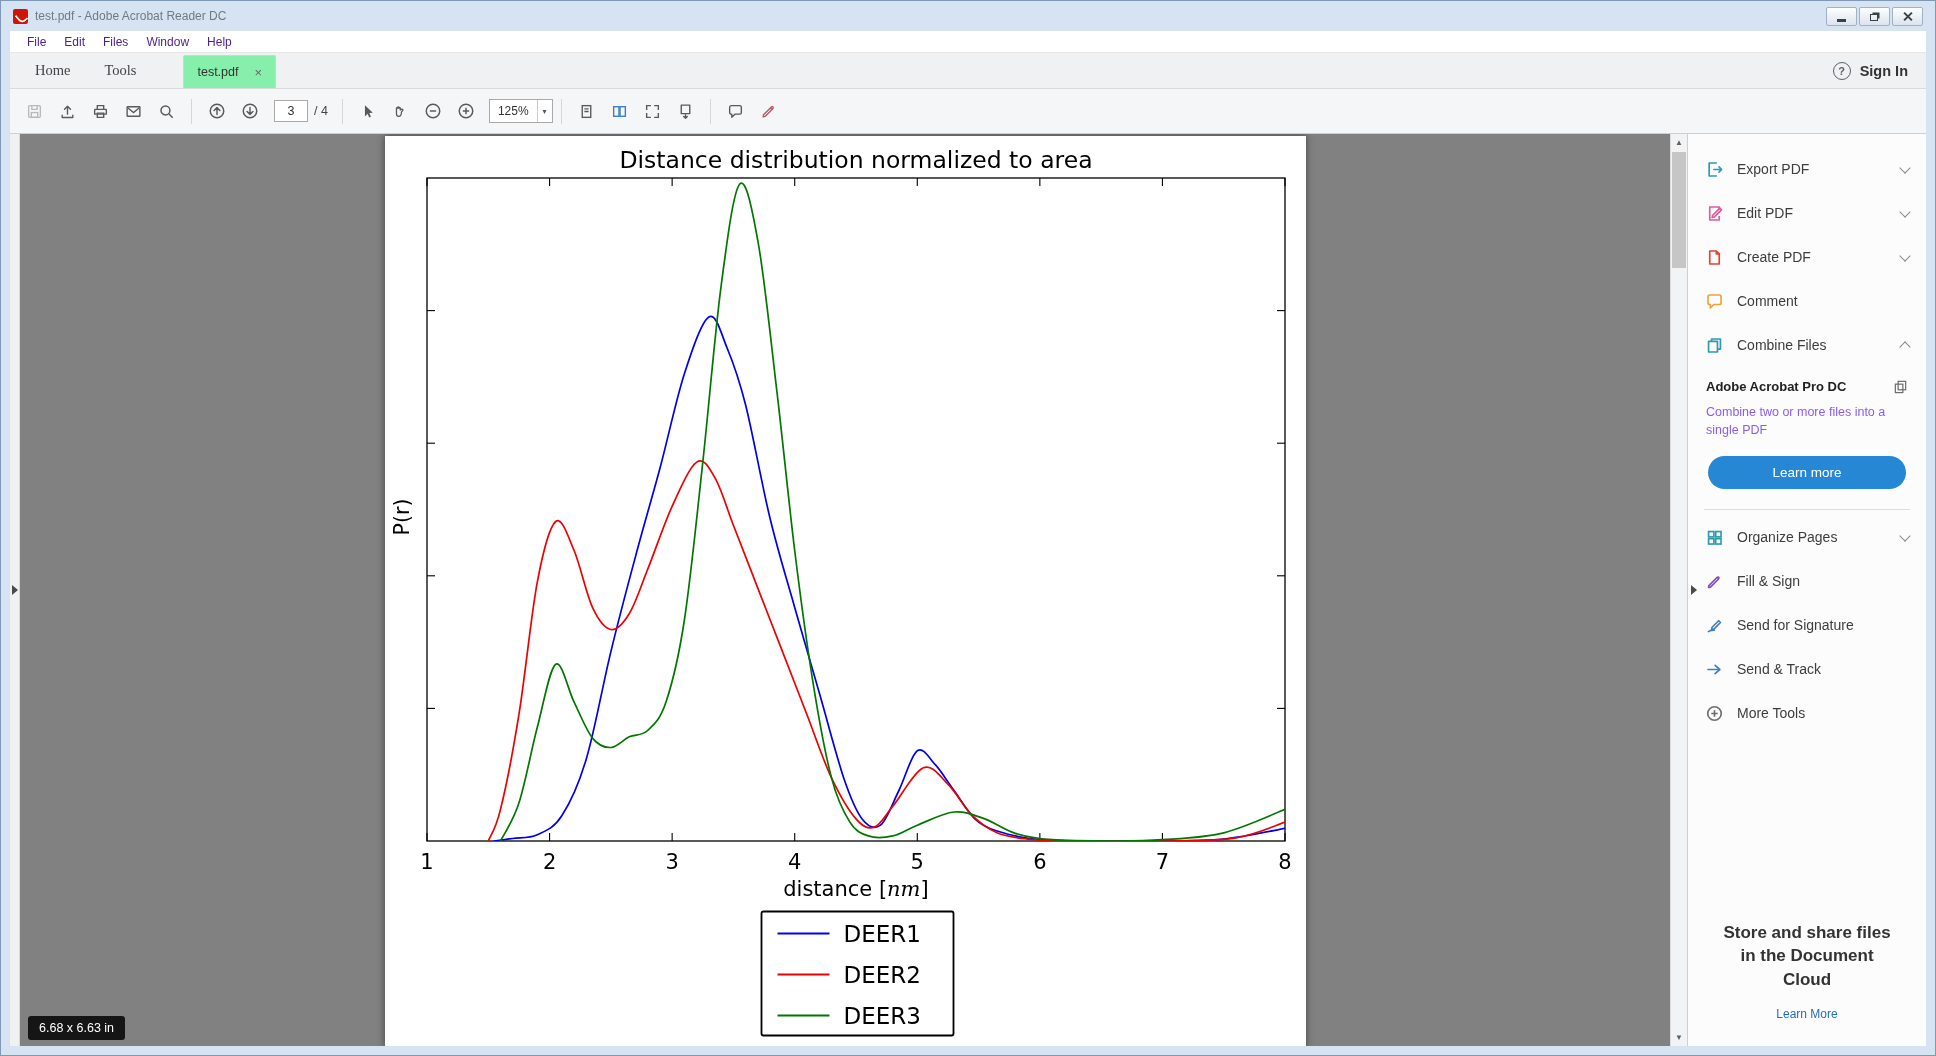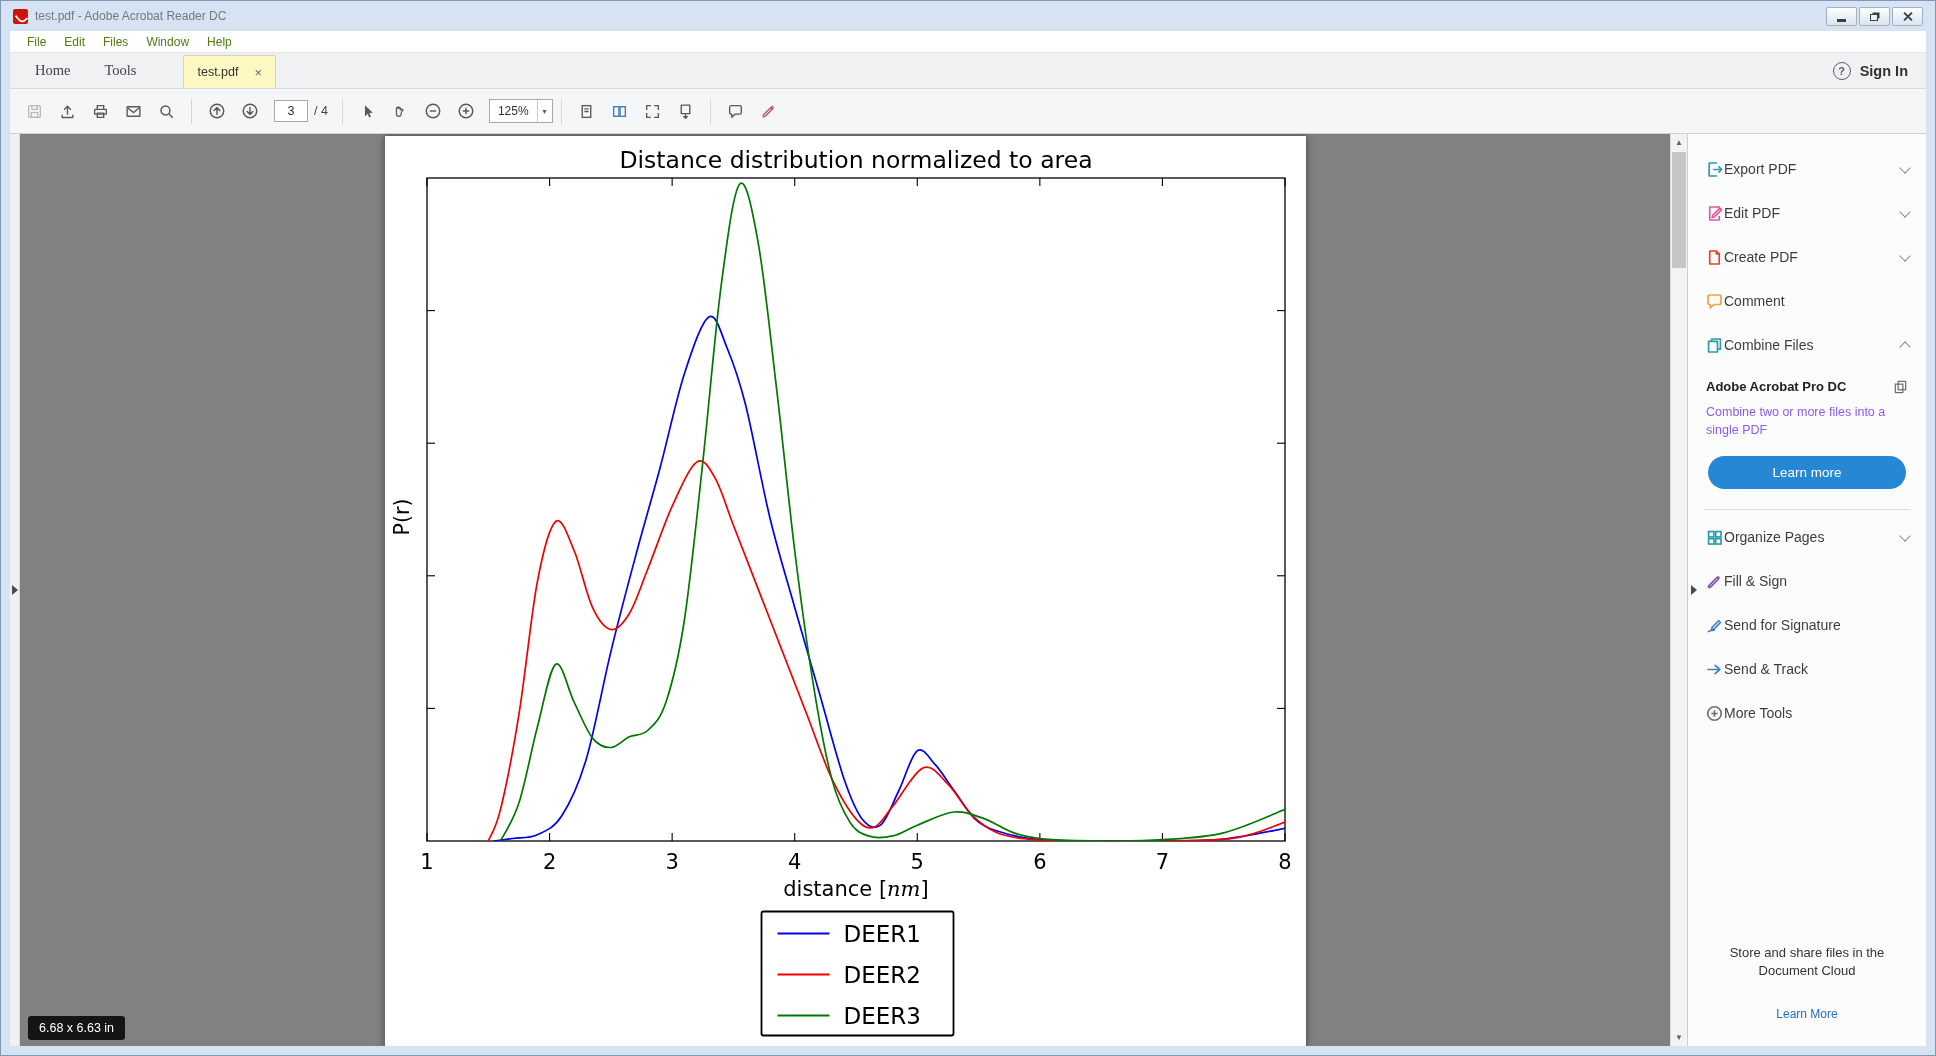--- a/index.html
+++ b/index.html
@@ -19,27 +19,27 @@
   .win-btn { width:31px; height:19px; border:1px solid #9fb1c3; border-radius:2px;
              background:linear-gradient(#fefefe,#dbe4ee); display:flex; align-items:center; justify-content:center; position:relative; }
   .g-min { width:9px; height:2.5px; background:#37414b; margin-top:9px; }
   .g-rest { width:8px; height:7px; border:1.5px solid #37414b; box-shadow:2px -2px 0 -0.5px #37414b; margin:2px 0 0 -2px; }
   .g-close { width:11px; height:11px; position:relative; }
   .g-close::before,.g-close::after { content:""; position:absolute; left:5px; top:0; width:2px; height:11px; background:#37414b; }
   .g-close::before { transform:rotate(45deg); } .g-close::after { transform:rotate(-45deg); }
 
   
   .menubar { height:22px; background:#fff; display:flex; align-items:center; padding-left:8px;
-             font-size:12px; color:#4d7c0f; border-bottom:1px solid #e6e6e6; }
+             font-size:12px; color:#4c1d95; border-bottom:1px solid #e6e6e6; }
   .menu-item { padding:0 9px; height:100%; display:flex; align-items:center; cursor:default; }
 
   
   .tabbar { height:36px; background:#eff1f3; display:flex; align-items:center; padding-left:8px; border-bottom:1px solid #dadada; }
   .tab-plain { padding:0 17px; height:36px; display:flex; align-items:center; font-size:14.5px; color:#404447;font-family:Liberation Serif, serif; }
-  .doc-tab { height:30px; align-self:flex-end; margin-left:30px; background:#fef9c3; border:1px solid #d2d2d2; border-bottom:none;
+  .doc-tab { height:30px; align-self:flex-end; margin-left:30px; background:#86efac; border:1px solid #d2d2d2; border-bottom:none;
              border-radius:2px 2px 0 0; display:flex; align-items:center; gap:16px; padding:16px 13px; font-size:12.5px; color:#333; }
   .tab-close { font-size:13px; color:#666; line-height:1; }
   .tabbar-right { margin-left:auto; display:flex; align-items:center; gap:9px; padding-right:18px; }
   .help-circle { width:18px; height:18px; border:1.7px solid #5b6167; border-radius:50%; display:flex;
                  align-items:center; justify-content:center; font-size:11px; font-weight:bold; color:#5b6167; }
   .signin { font-size:14.5px; font-weight:bold; color:#333; }
 
   
   .toolbar { height:45px; background:#f5f6f7; border-bottom:1px solid #cfcfcf; display:flex; align-items:center; padding-left:8px; }
   .tb-btn { width:33px; height:31px; border:none; background:none; display:flex; align-items:center; justify-content:center;
@@ -73,36 +73,36 @@
   .scroll-track { flex:1; position:relative; }
   .scroll-thumb { position:absolute; top:1px; left:1px; right:1px; height:116px; background:#c6c6c6; }
 
   
   .sidebar { width:239px; background:#fcfcfc; border-left:1px solid #cfcfcf; display:flex; flex-direction:column;
              position:relative; flex:0 0 auto; }
   .pane-handle { position:absolute; top:calc(50% - 5px); left:3px; width:0; height:0;
                  border-top:5px solid transparent; border-bottom:5px solid transparent; border-left:6px solid #4a4a4a; }
   .tool-list { padding-top:13px; }
   .tool-list.second { padding-top:5px; }
-  .tool-row { display:flex; align-items:center; height:44px; padding:0 17px; cursor:default; }
+  .tool-row { display:flex; align-items:center; gap:13px; height:44px; padding:0 17px; cursor:default; }
   .tool-label { font-size:14px; color:#3d3d3d; white-space:nowrap; }
   .chev { margin-left:auto; width:8px; height:8px; border-right:1.7px solid #8a8a8a; border-bottom:1.7px solid #8a8a8a; flex:0 0 auto; }
   .chev.down { transform:rotate(45deg); margin-top:-3px; }
   .chev.up { transform:rotate(-135deg); margin-top:4px; }
   .c-teal{color:#2b9bad}.c-red{color:#e2432e}.c-pink{color:#df5a9c}.c-orange{color:#efa13d}
   .c-purple{color:#8250ba}.c-blue{color:#3f7fc1}.c-gray{color:#6d6d6d}
   .promo { padding:12px 18px 4px; }
   .promo-head { display:flex; align-items:center; justify-content:space-between; }
   .promo-title { font-weight:bold; font-size:13px; color:#222; }
   .promo-desc { margin-top:9px; font-size:12.5px; color:#8b5cf6; line-height:1.45; max-width:186px; }
   .learn-more { margin:17px auto 0; display:block; width:198px; height:33px; border:none; border-radius:17px;
                 background:#2687d4; color:#fff; font-size:13.5px; font-family:inherit; }
   .divider { height:1px; background:#ddd; margin:16px 16px 0; }
   .sb-footer { margin-top:auto; padding:0 16px 24px; text-align:center; }
-  .sb-footer-msg { font-weight:normal; font-size:13px; color:#333; max-width:180px; margin:16px auto; line-height:1.4; }
+  .sb-footer-msg { font-weight:bold; font-size:17px; color:#333; max-width:180px; margin:4px auto; line-height:1.4; }
   .sb-footer-link { display:inline-block; margin-top:11px; color:#1f6fc0; font-size:12px; text-decoration:none; }
 
   
   #chart-svg text { font-family:"DejaVu Sans", sans-serif; fill:#000; }
 </style>
 </head>
 <body>
 
 <div class="window">
 

